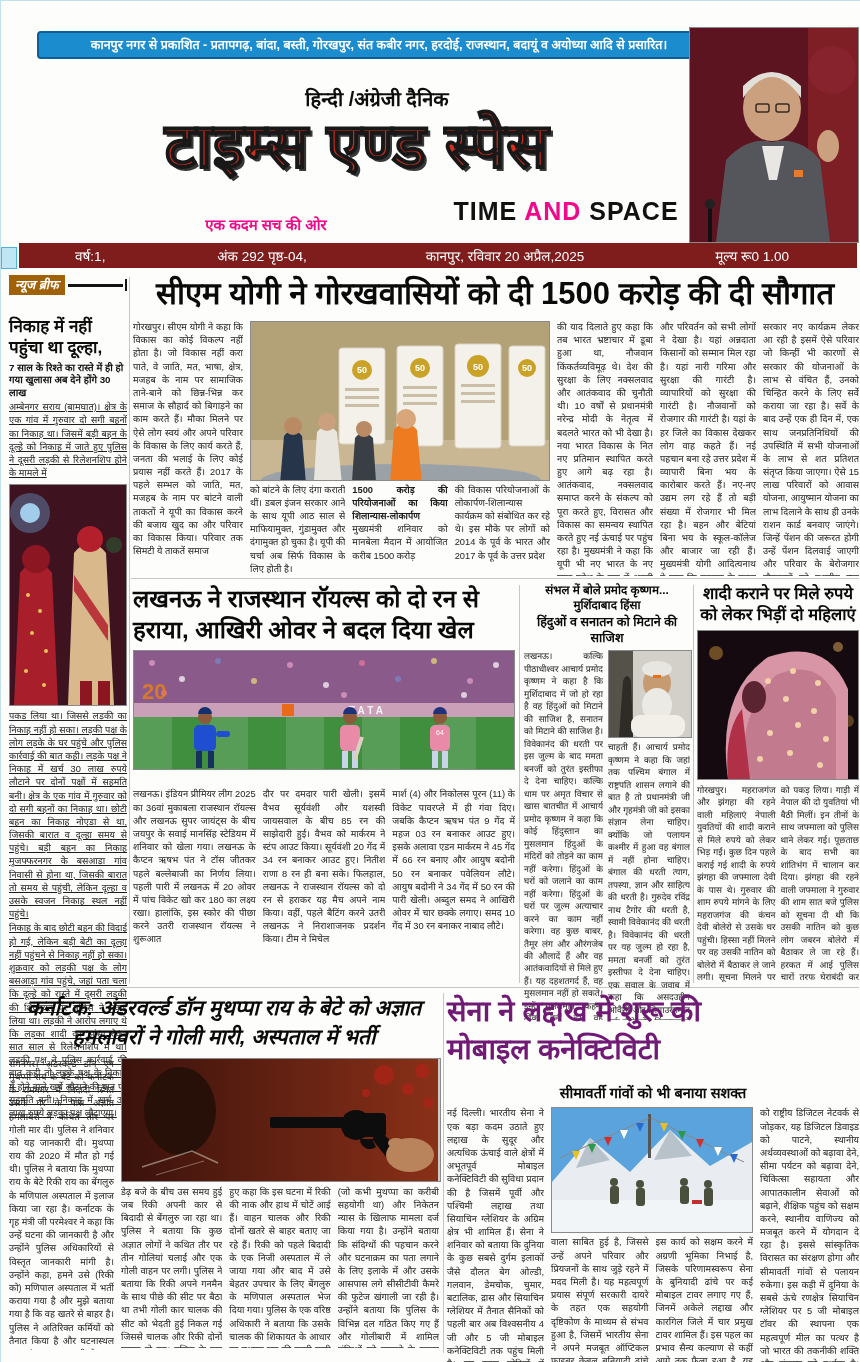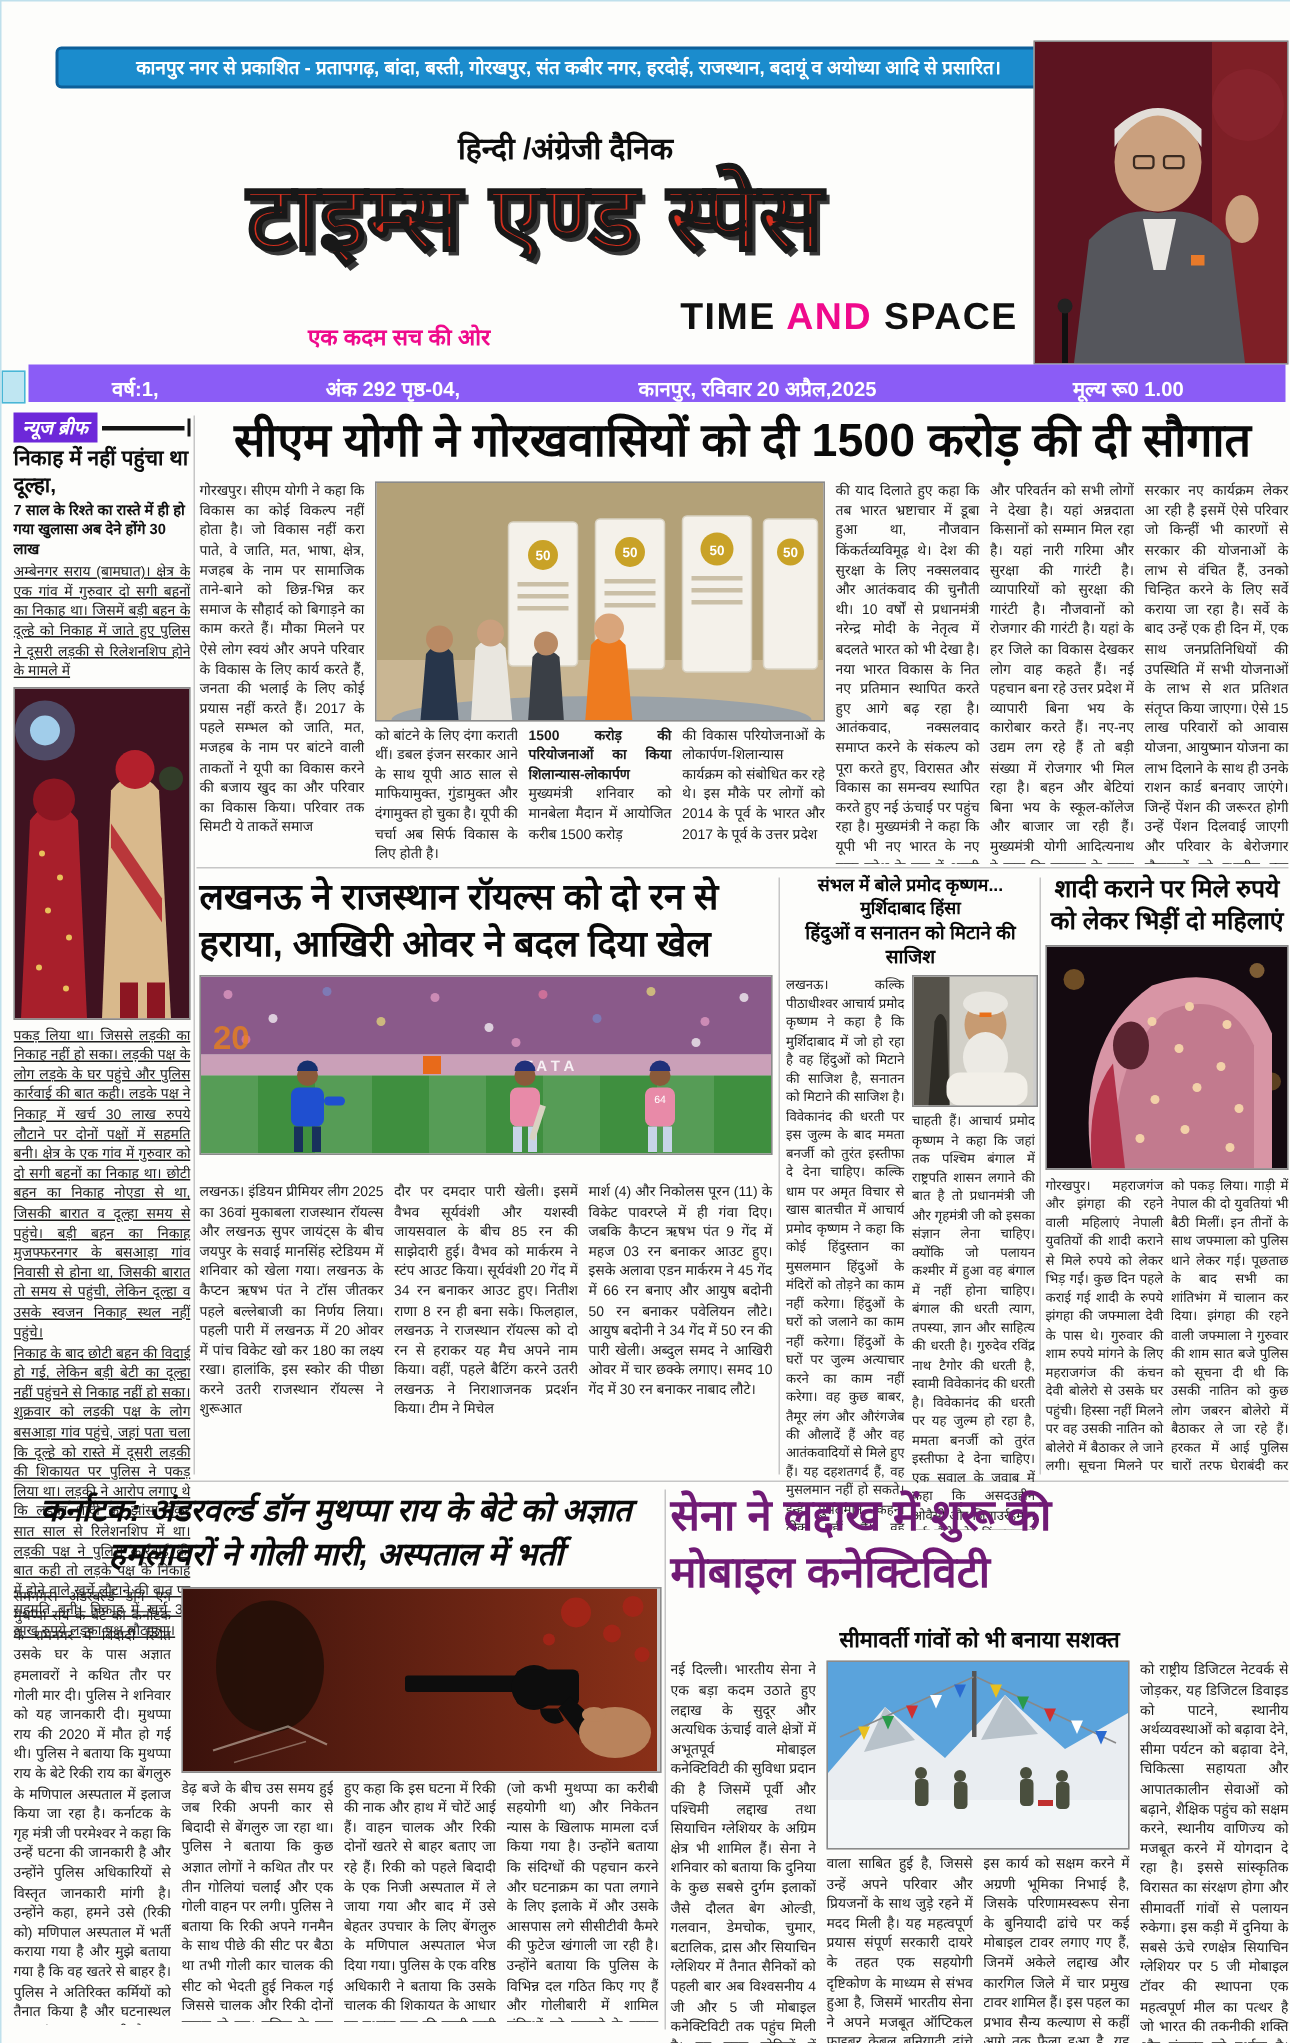--- a/index.html
+++ b/index.html
@@ -9,35 +9,35 @@
   .banner{left:36px;top:30px;width:680px;height:24px;background:#1b8ccd;border:2px solid #0d5f99;border-radius:4px;
           color:#fff;font-weight:700;font-size:12.5px;line-height:24px;text-align:center;}
   .daily{left:36px;top:84px;width:680px;text-align:center;font-size:20px;font-weight:800;color:#0d0d0d;}
   .np-title{left:20px;top:100px;width:672px;text-align:center;font-weight:900;font-size:62px;line-height:1.45;
             color:#d52f1e;-webkit-text-stroke:2px #181818;text-shadow:3px 3px 0 rgba(20,20,20,.85);letter-spacing:1px;}
   .tagline{left:140px;top:200px;width:250px;font-size:15px;font-weight:800;color:#ef0a8c;text-align:center;margin-top:13px;}
   .eng{left:420px;top:196px;width:290px;font-size:25px;font-weight:900;letter-spacing:1px;color:#111;text-align:center;}
   .eng .and{color:#ef0a8c;}
   .photo-frame{border:1px solid #8a8a8a;background:#ccc;overflow:hidden;}
   .vp-photo{left:688px;top:26px;width:168px;height:214px;}
-  .datebar{left:18px;top:242px;width:838px;height:25px;background:#8b5cf6;color:#fff;font-size:13.5px;font-weight:700;
-           display:flex;align-items:flex-end;}
+  .datebar{left:18px;top:242px;width:838px;height:25px;background:#7f1d1d;color:#fff;font-size:13.5px;font-weight:400;
+           display:flex;align-items:center;}
   .datebar span{display:block;text-align:center;}
   .db1{width:17%;}.db2{width:24%;}.db3{width:34%;}.db4{width:25%;}
   .corner-mark{left:0px;top:246px;width:14px;height:20px;background:#bfe6f2;border:1px solid #49b6d6;}
 
   .bcol{font-size:9.3px;line-height:1.42;text-align:justify;color:#1d1d1d;overflow:hidden;}
   .sm .bcol,.bcol.sm{font-size:8.8px;}
 
   .brief{left:8px;top:274px;width:118px;}
   .brief-head{display:flex;align-items:center;}
-  .brief-label{background:#6d28d9;color:#fff;font-style:italic;font-weight:800;font-size:12.5px;padding:1px 6px 2px;}
+  .brief-label{background:#a16207;color:#fff;font-style:italic;font-weight:800;font-size:12.5px;padding:1px 6px 2px;}
   .brief-line{flex:1;height:3px;background:#141414;margin-left:3px;}
   .brief-tick{width:2px;height:12px;background:#141414;margin-left:2px;}
-  .brief-h{font-size:14px;font-weight:800;line-height:1.25;margin-top:2px;color:#0d0d0d;}
+  .brief-h{font-size:17px;font-weight:800;line-height:1.25;margin-top:21px;color:#0d0d0d;}
   .brief-sub{font-size:9.8px;font-weight:700;line-height:1.32;margin-top:3px;color:#111;}
   .brief .bcol{margin-top:1px;text-decoration:underline;}
   .brief-photo{width:116px;height:220px;margin:4px 0;}
 
   .lead-h{left:130px;top:270px;width:728px;font-size:31px;font-weight:900;color:#0a0a0a;
           text-align:center;white-space:nowrap;overflow:hidden;}
   .lead-body{left:132px;top:320px;width:726px;height:255px;display:flex;gap:7px;}
   .lead-c1{width:110px;height:100%;}
   .lead-center{width:300px;display:flex;flex-direction:column;}
   .lead-photo{width:298px;height:174px;}

